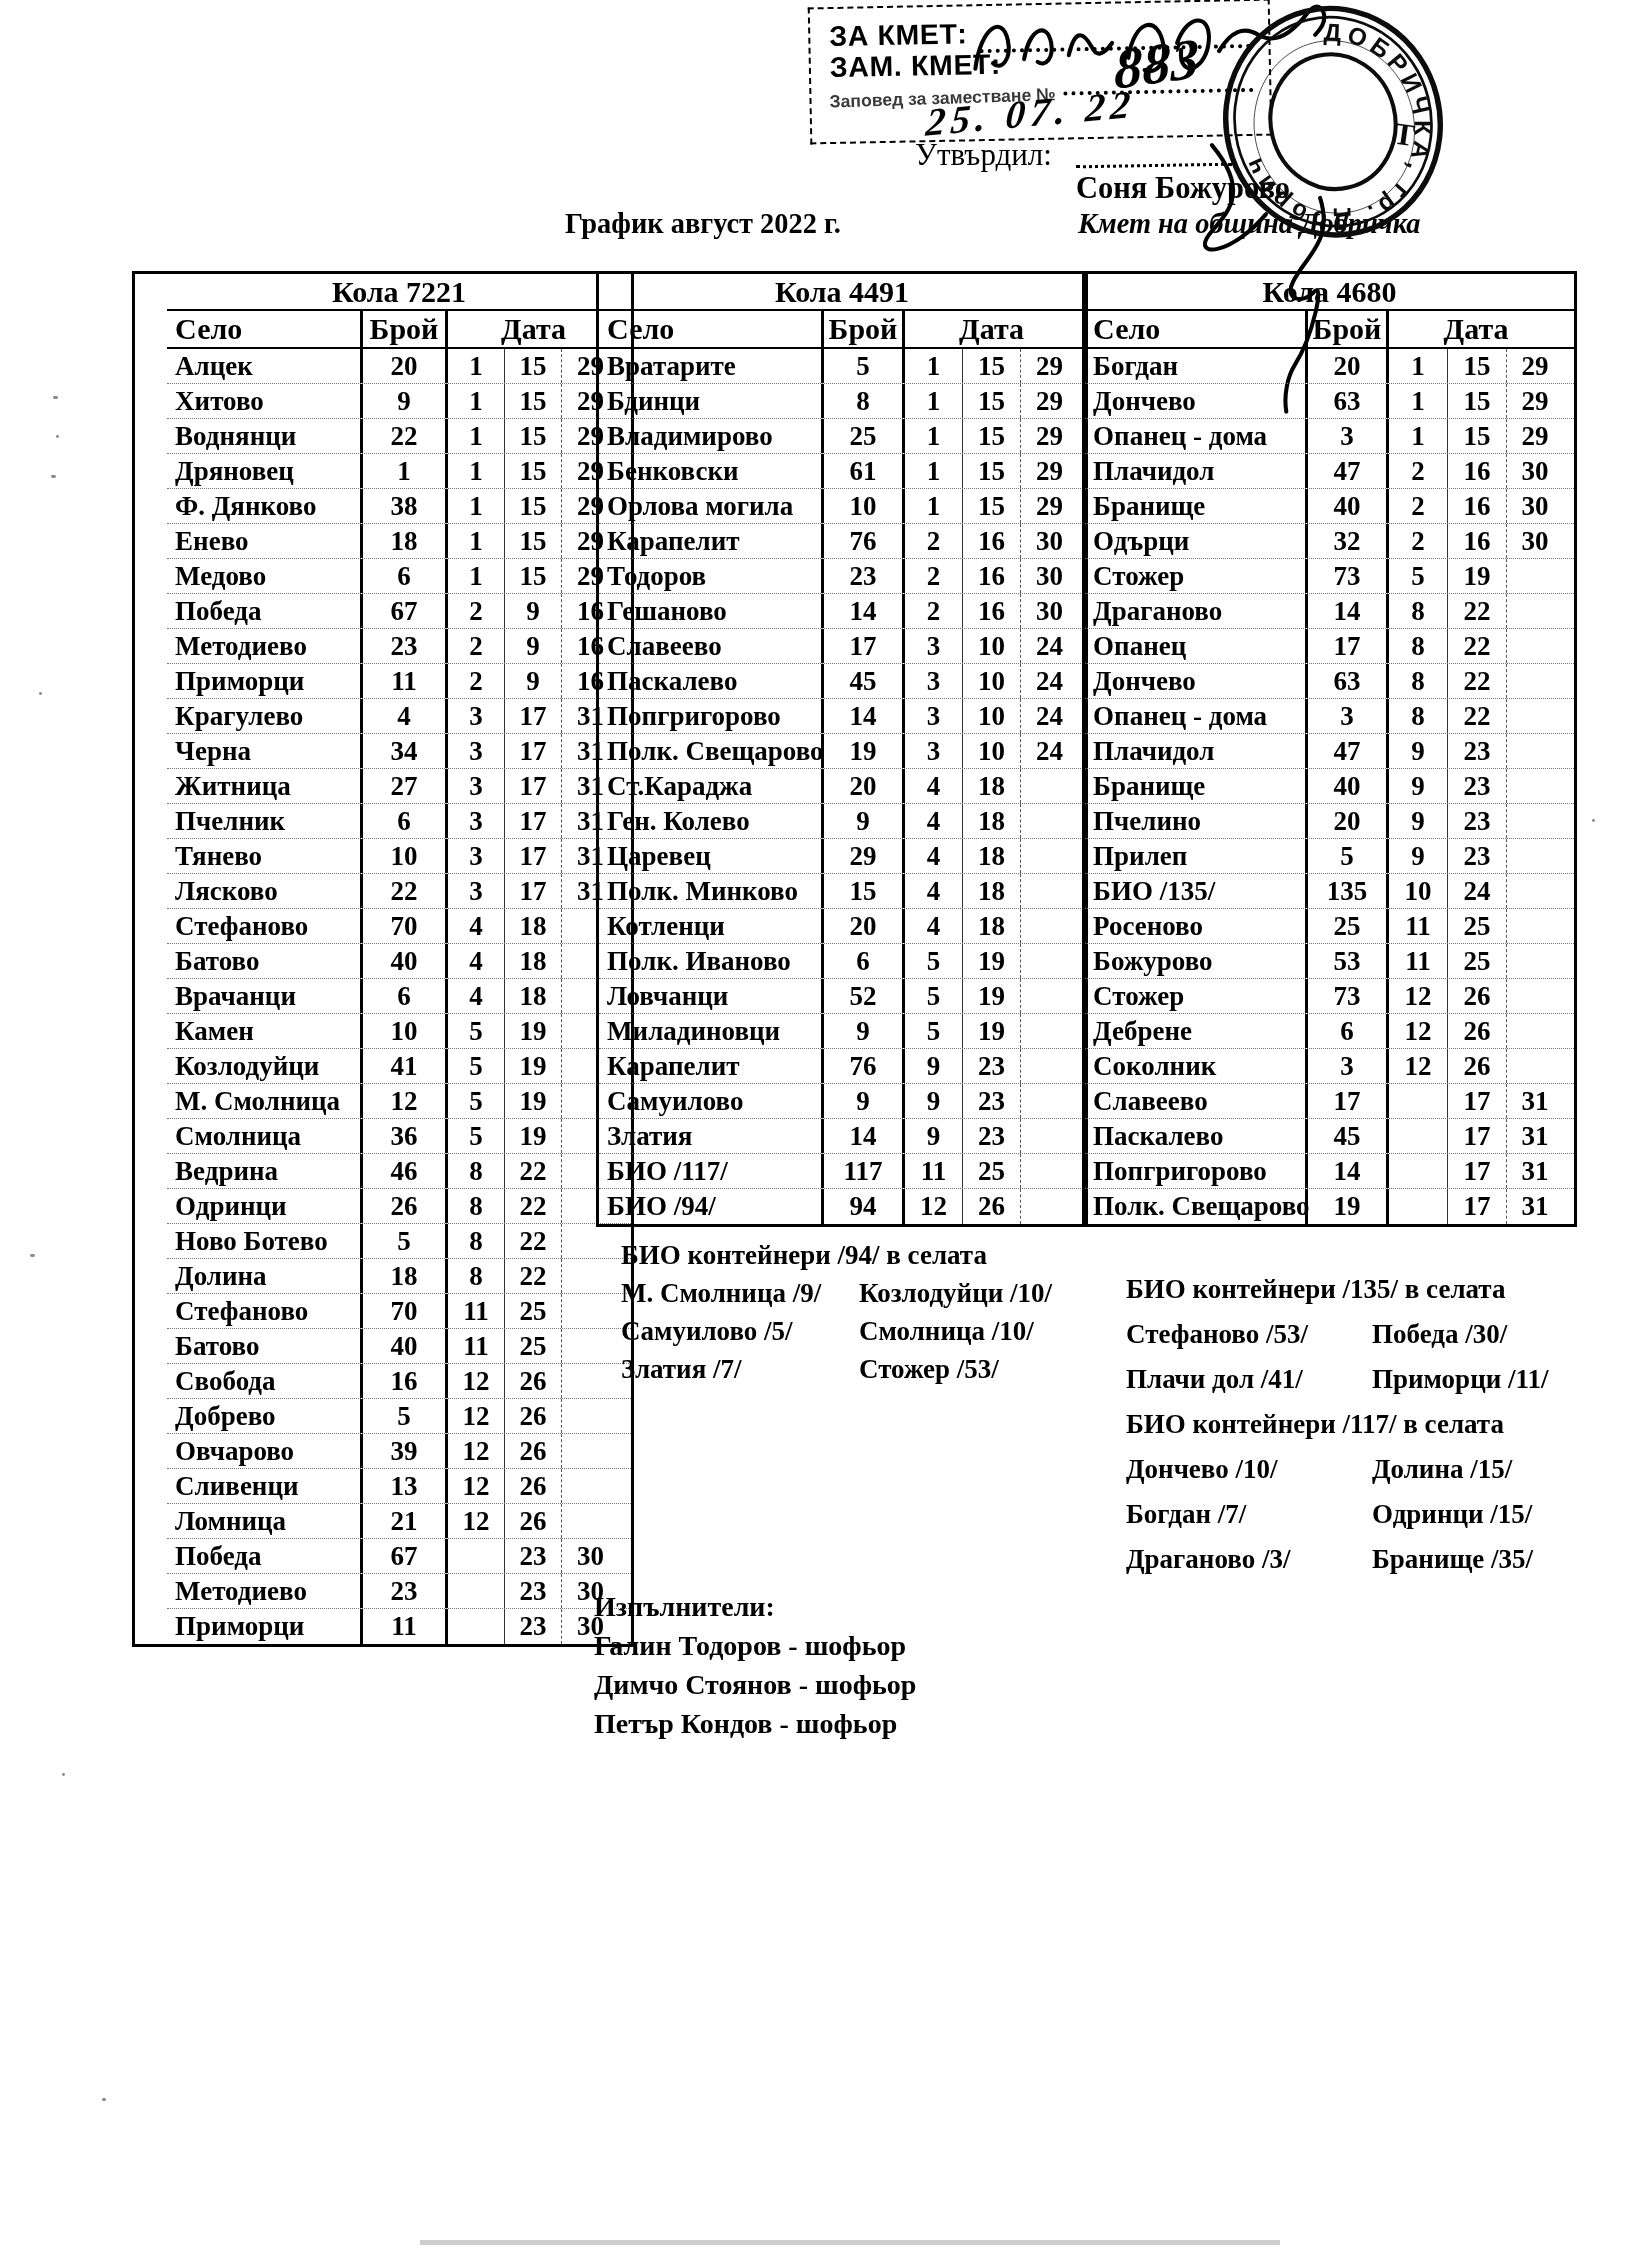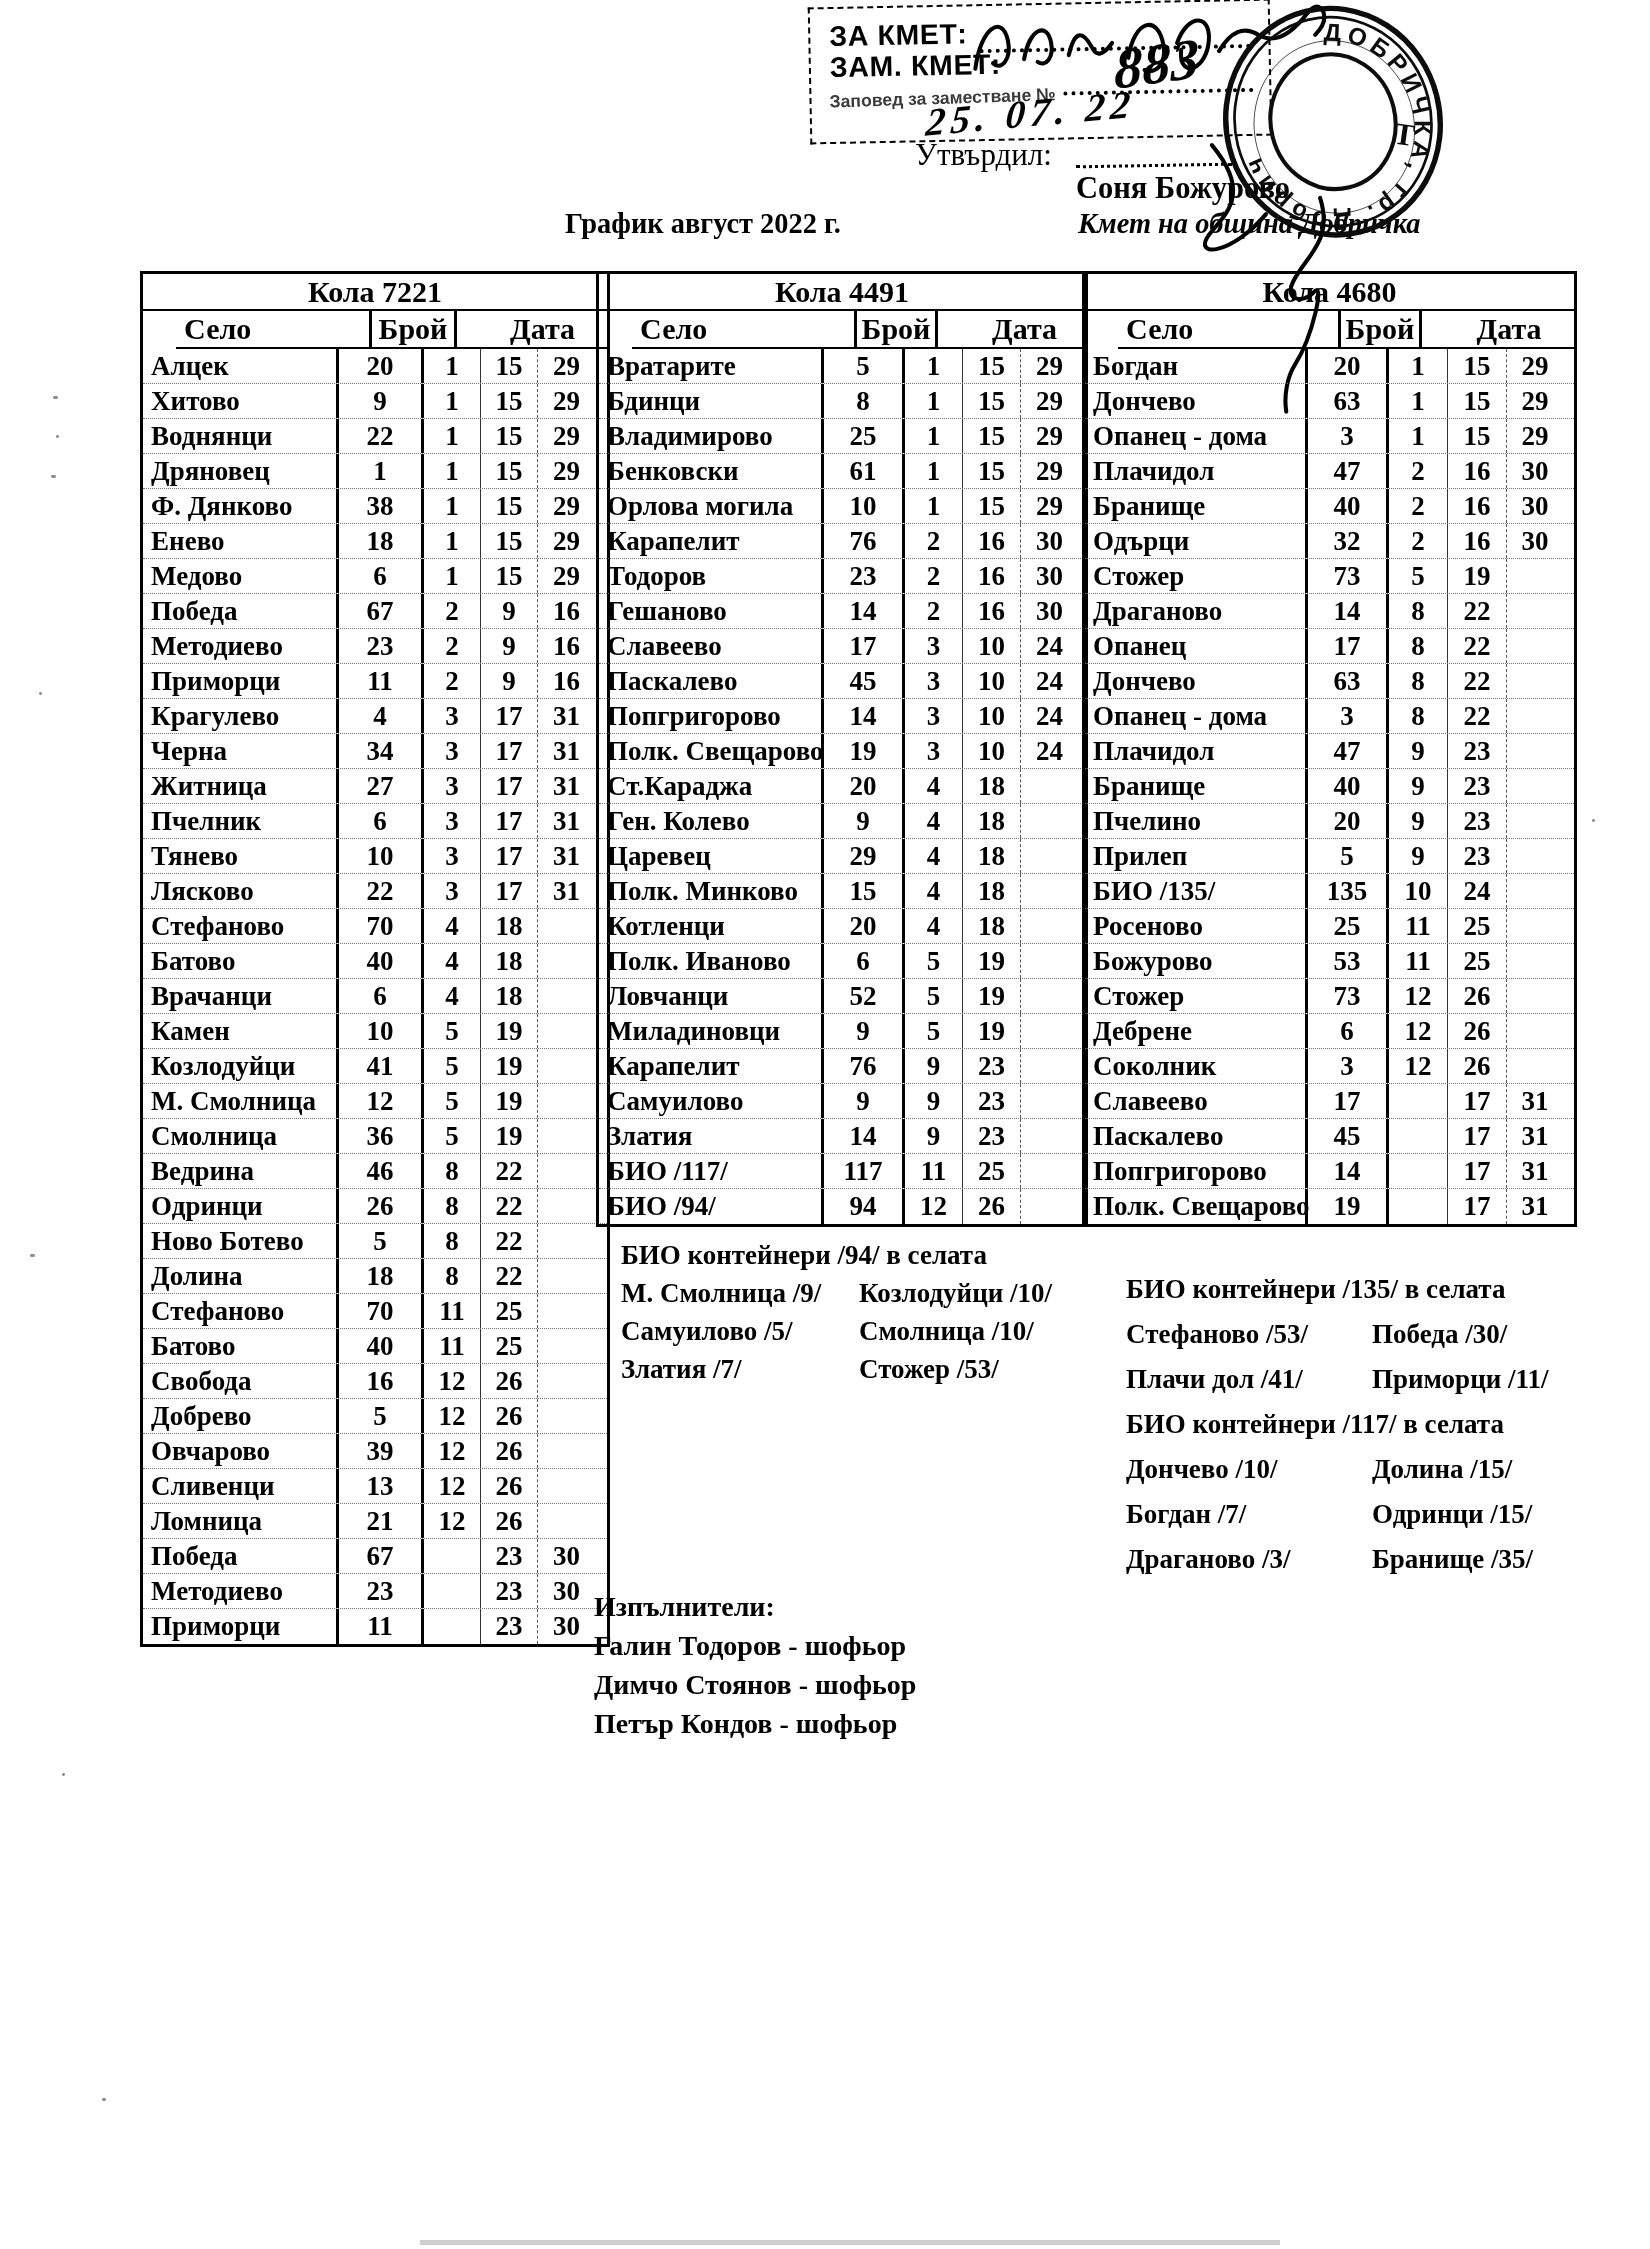--- a/index.html
+++ b/index.html
@@ -28,27 +28,27 @@
   .approver-role{position:absolute;left:1078px;top:208px;font-weight:bold;font-style:italic;font-size:28.4px;white-space:nowrap;}
   .page-title{position:absolute;left:565px;top:208px;font-weight:bold;font-size:28.4px;white-space:nowrap;}
 
   
   .sig1{position:absolute;left:967px;top:1.4px;}
   .swoosh{position:absolute;left:1151px;top:133px;}
   .stamp{position:absolute;left:1218px;top:1.4px;}
 
   
   .table-box{position:absolute;top:271px;border:3.4px solid #000;background:transparent;}
-  .t1{left:140px;width:464px;}
+  .t1{left:132px;width:464px;padding-left:32px;}
   .t2{left:596px;width:486px;}
   .t3{left:1082px;width:489px;}
   .t-title{height:35px;line-height:35px;text-align:center;font-weight:bold;font-size:30px;
     border-bottom:2.7px solid #000;}
   .t-head{display:grid;height:36px;line-height:36px;border-bottom:2.7px solid #000;
-    font-weight:bold;font-size:30px;text-align:center;margin-left:33px;}
+    font-weight:bold;font-size:30px;text-align:center;}
   .grid5.t1g{grid-template-columns:196px 85px 57px 57px 57px;}
   .grid5.t2g{grid-template-columns:225px 81px 58px 58px 57px;}
   .grid5.t3g{grid-template-columns:223px 81px 59px 59px 56px;}
   .row{display:grid;height:35px;line-height:34px;border-bottom:1.4px dotted #777;
     font-size:27px;font-weight:bold;box-sizing:border-box;}
   .t-body .row:last-child{border-bottom:none;}
   .c-name{padding-left:8.1px;border-right:3.4px solid #000;white-space:nowrap;overflow:visible;text-align:left;}
   .c-count{text-align:center;border-right:3.4px solid #000;}
   .c-d1{text-align:center;border-right:1.4px solid #333;}
   .c-d2{text-align:center;border-right:1.4px dashed #555;}

